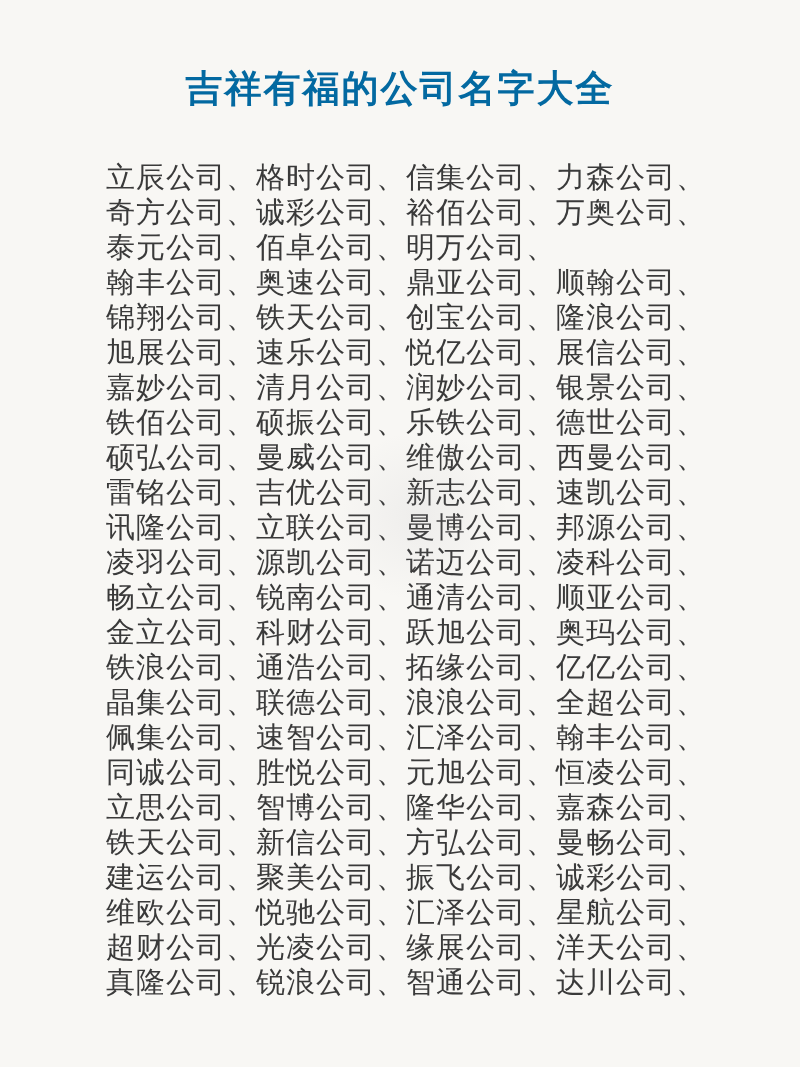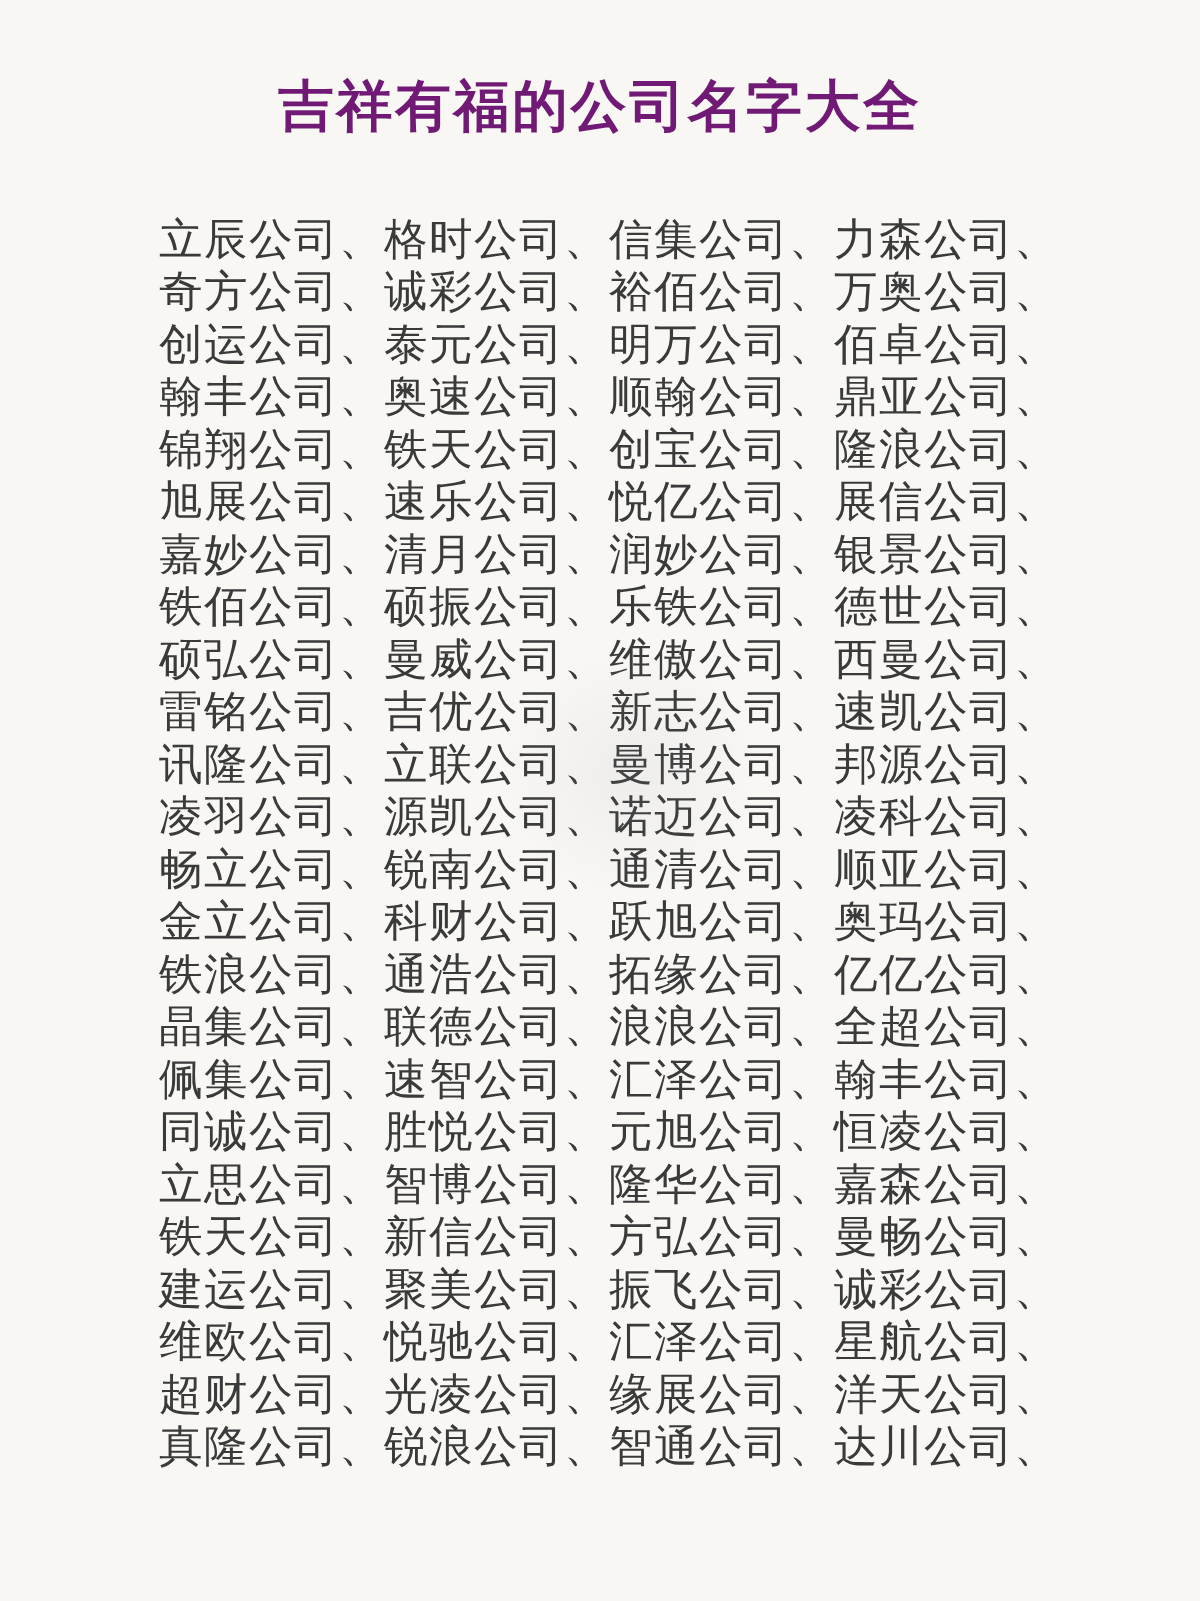--- a/index.html
+++ b/index.html
@@ -15,26 +15,26 @@
     overflow: hidden;
     position: relative;
   }
   .page {
     width: 800px;
     height: 1067px;
     position: relative;
   }
   .page-title {
     margin: 0;
-    padding-top: 46px;
+    padding-top: 64px;
     text-align: center;
     font-size: 37px;
     font-weight: 600;
     letter-spacing: 2px;
-    color: #701a75;
+    color: #0369a1;
   }
   .name-list {
     width: 600px;
     margin-left: 106px;
     margin-top: 46px;
   }
   .name-row {
     display: flex;
     justify-content: flex-start;
     height: 35px;
@@ -73,30 +73,29 @@
         <span class="company-name">信集公司、</span>
         <span class="company-name">力森公司、</span>
       </div>
       <div class="name-row">
         <span class="company-name">奇方公司、</span>
         <span class="company-name">诚彩公司、</span>
         <span class="company-name">裕佰公司、</span>
         <span class="company-name">万奥公司、</span>
       </div>
       <div class="name-row">
-        <span class="company-name">创运公司、</span>
         <span class="company-name">泰元公司、</span>
+        <span class="company-name">佰卓公司、</span>
         <span class="company-name">明万公司、</span>
-        <span class="company-name">佰卓公司、</span>
       </div>
       <div class="name-row">
         <span class="company-name">翰丰公司、</span>
         <span class="company-name">奥速公司、</span>
+        <span class="company-name">鼎亚公司、</span>
         <span class="company-name">顺翰公司、</span>
-        <span class="company-name">鼎亚公司、</span>
       </div>
       <div class="name-row">
         <span class="company-name">锦翔公司、</span>
         <span class="company-name">铁天公司、</span>
         <span class="company-name">创宝公司、</span>
         <span class="company-name">隆浪公司、</span>
       </div>
       <div class="name-row">
         <span class="company-name">旭展公司、</span>
         <span class="company-name">速乐公司、</span>

